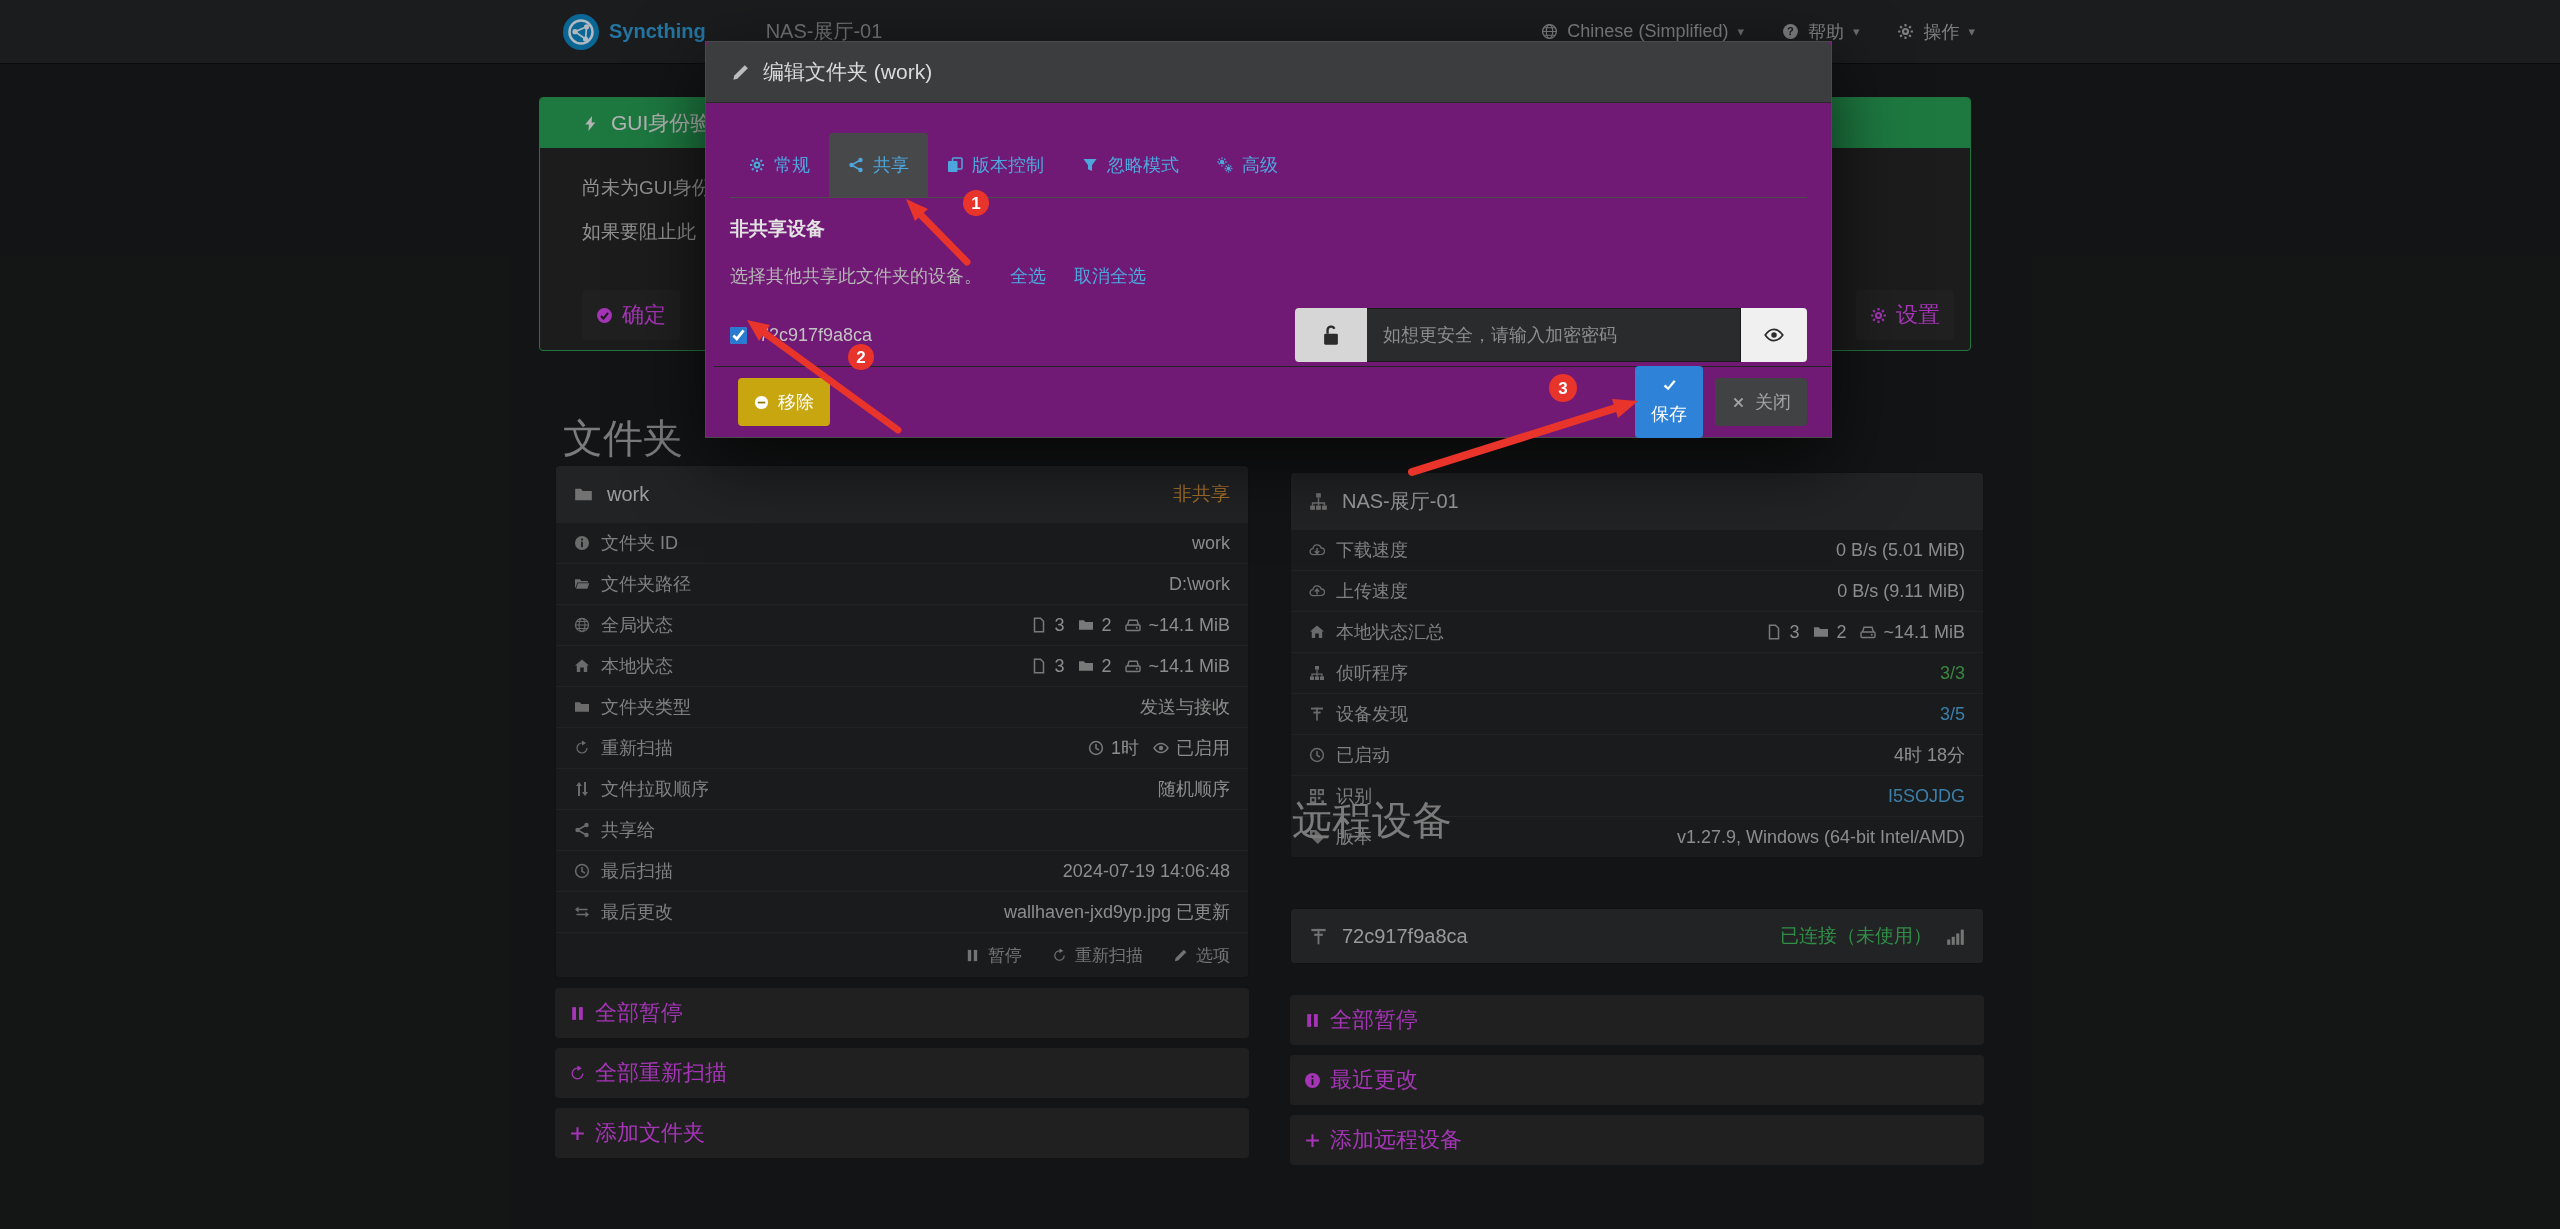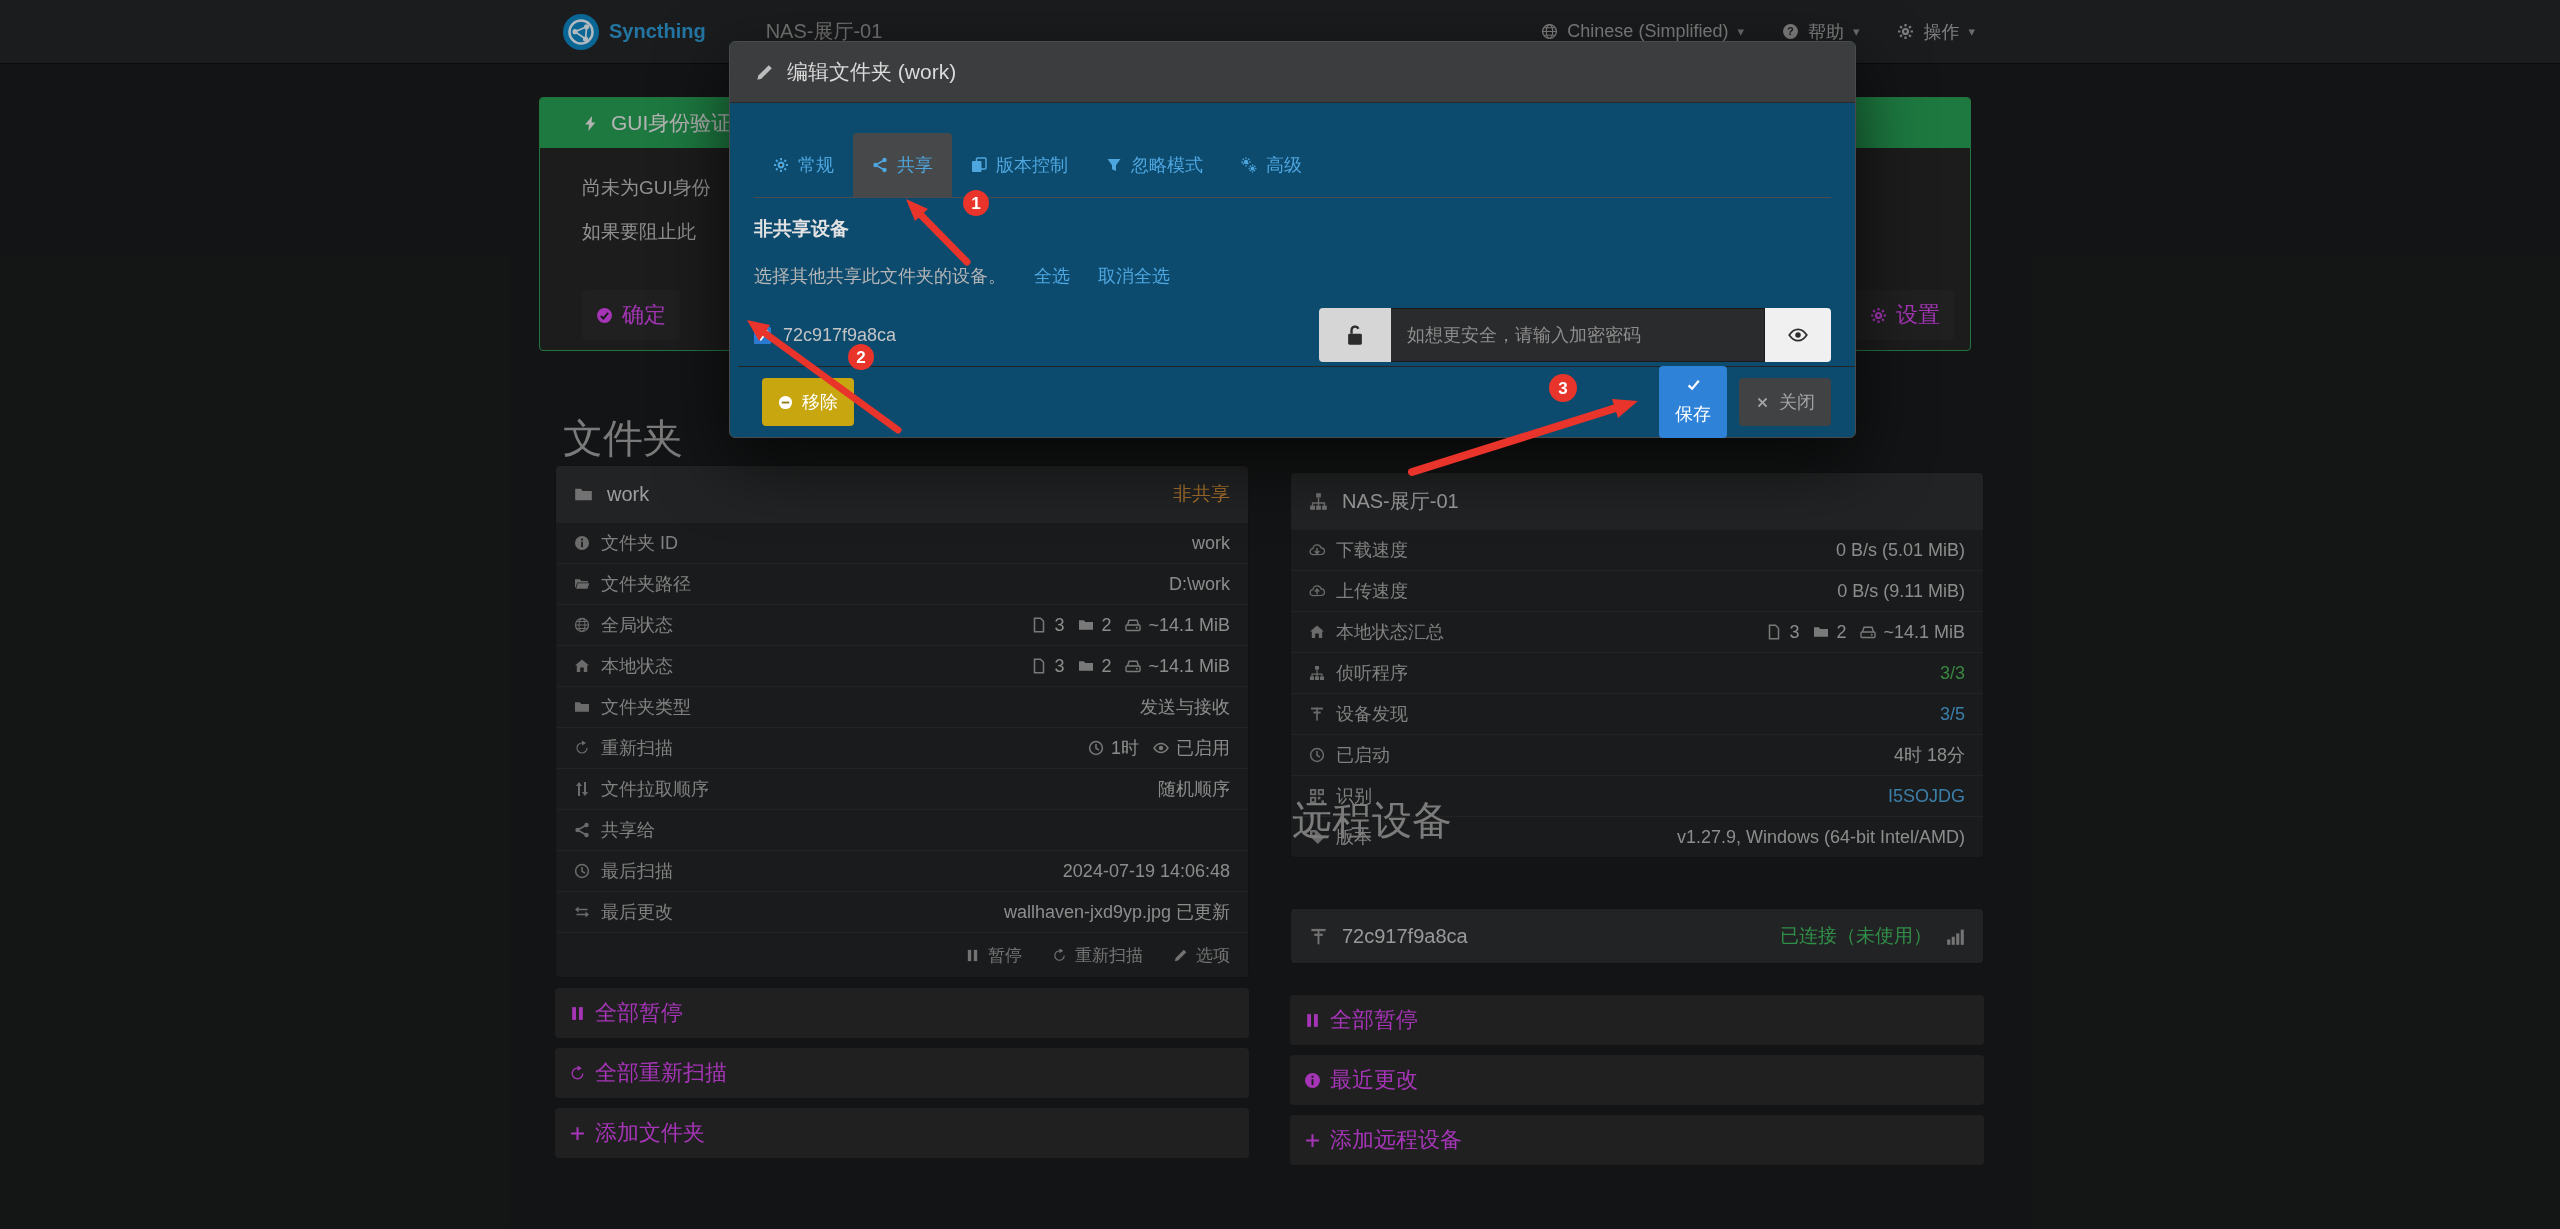--- a/index.html
+++ b/index.html
@@ -65,22 +65,22 @@
 
   .remote-card{position:absolute;left:1290px;top:908px;width:694px;height:56px;
     background:#2d2e30;border:1px solid #181818;border-radius:4px;display:flex;
     align-items:center;gap:14px;padding:0 18px;box-sizing:border-box;font-size:20px;
     color:#c9c9c9;cursor:pointer;}
   .remote-card .ic{width:19px;height:19px;color:#969696;}
   .rc-status{margin-left:auto;display:flex;align-items:center;gap:14px;font-size:19px;}
 
   
   .backdrop{position:absolute;inset:0;background:rgba(0,0,0,0.24);z-index:50;}
-  .modal{position:absolute;left:729px;top:41px;width:1127px;height:397px;background:#0c4a6e;
-    border:1px solid #4a4a4a;border-radius:6px;box-shadow:0 24px 70px rgba(0,0,0,.65);
+  .modal{position:absolute;left:705px;top:41px;width:1127px;height:397px;background:#701a75;
+    border:1px solid #4a4a4a;border-radius:0;box-shadow:0 24px 70px rgba(0,0,0,.65);
     z-index:60;box-sizing:border-box;}
   .m-head{height:60px;background:#3c3d3e;border-bottom:1px solid #2a2a2a;
     border-radius:5px 5px 0 0;display:flex;align-items:center;gap:13px;padding:0 25px;
     color:#dadada;font-size:21px;}
   .m-head .ic{color:#bdbdbd;width:19px;height:19px;}
   .m-tabs{display:flex;margin:30px 24px 0;border-bottom:1px solid #4c4c4d;}
   .tab{display:flex;gap:9px;align-items:center;color:#4ea6de;font-size:18px;
     padding:0 19px;height:64px;cursor:pointer;}
   .tab .ic{width:16px;height:16px;}
   .tab.active{background:#47484a;border-radius:4px 4px 0 0;}

